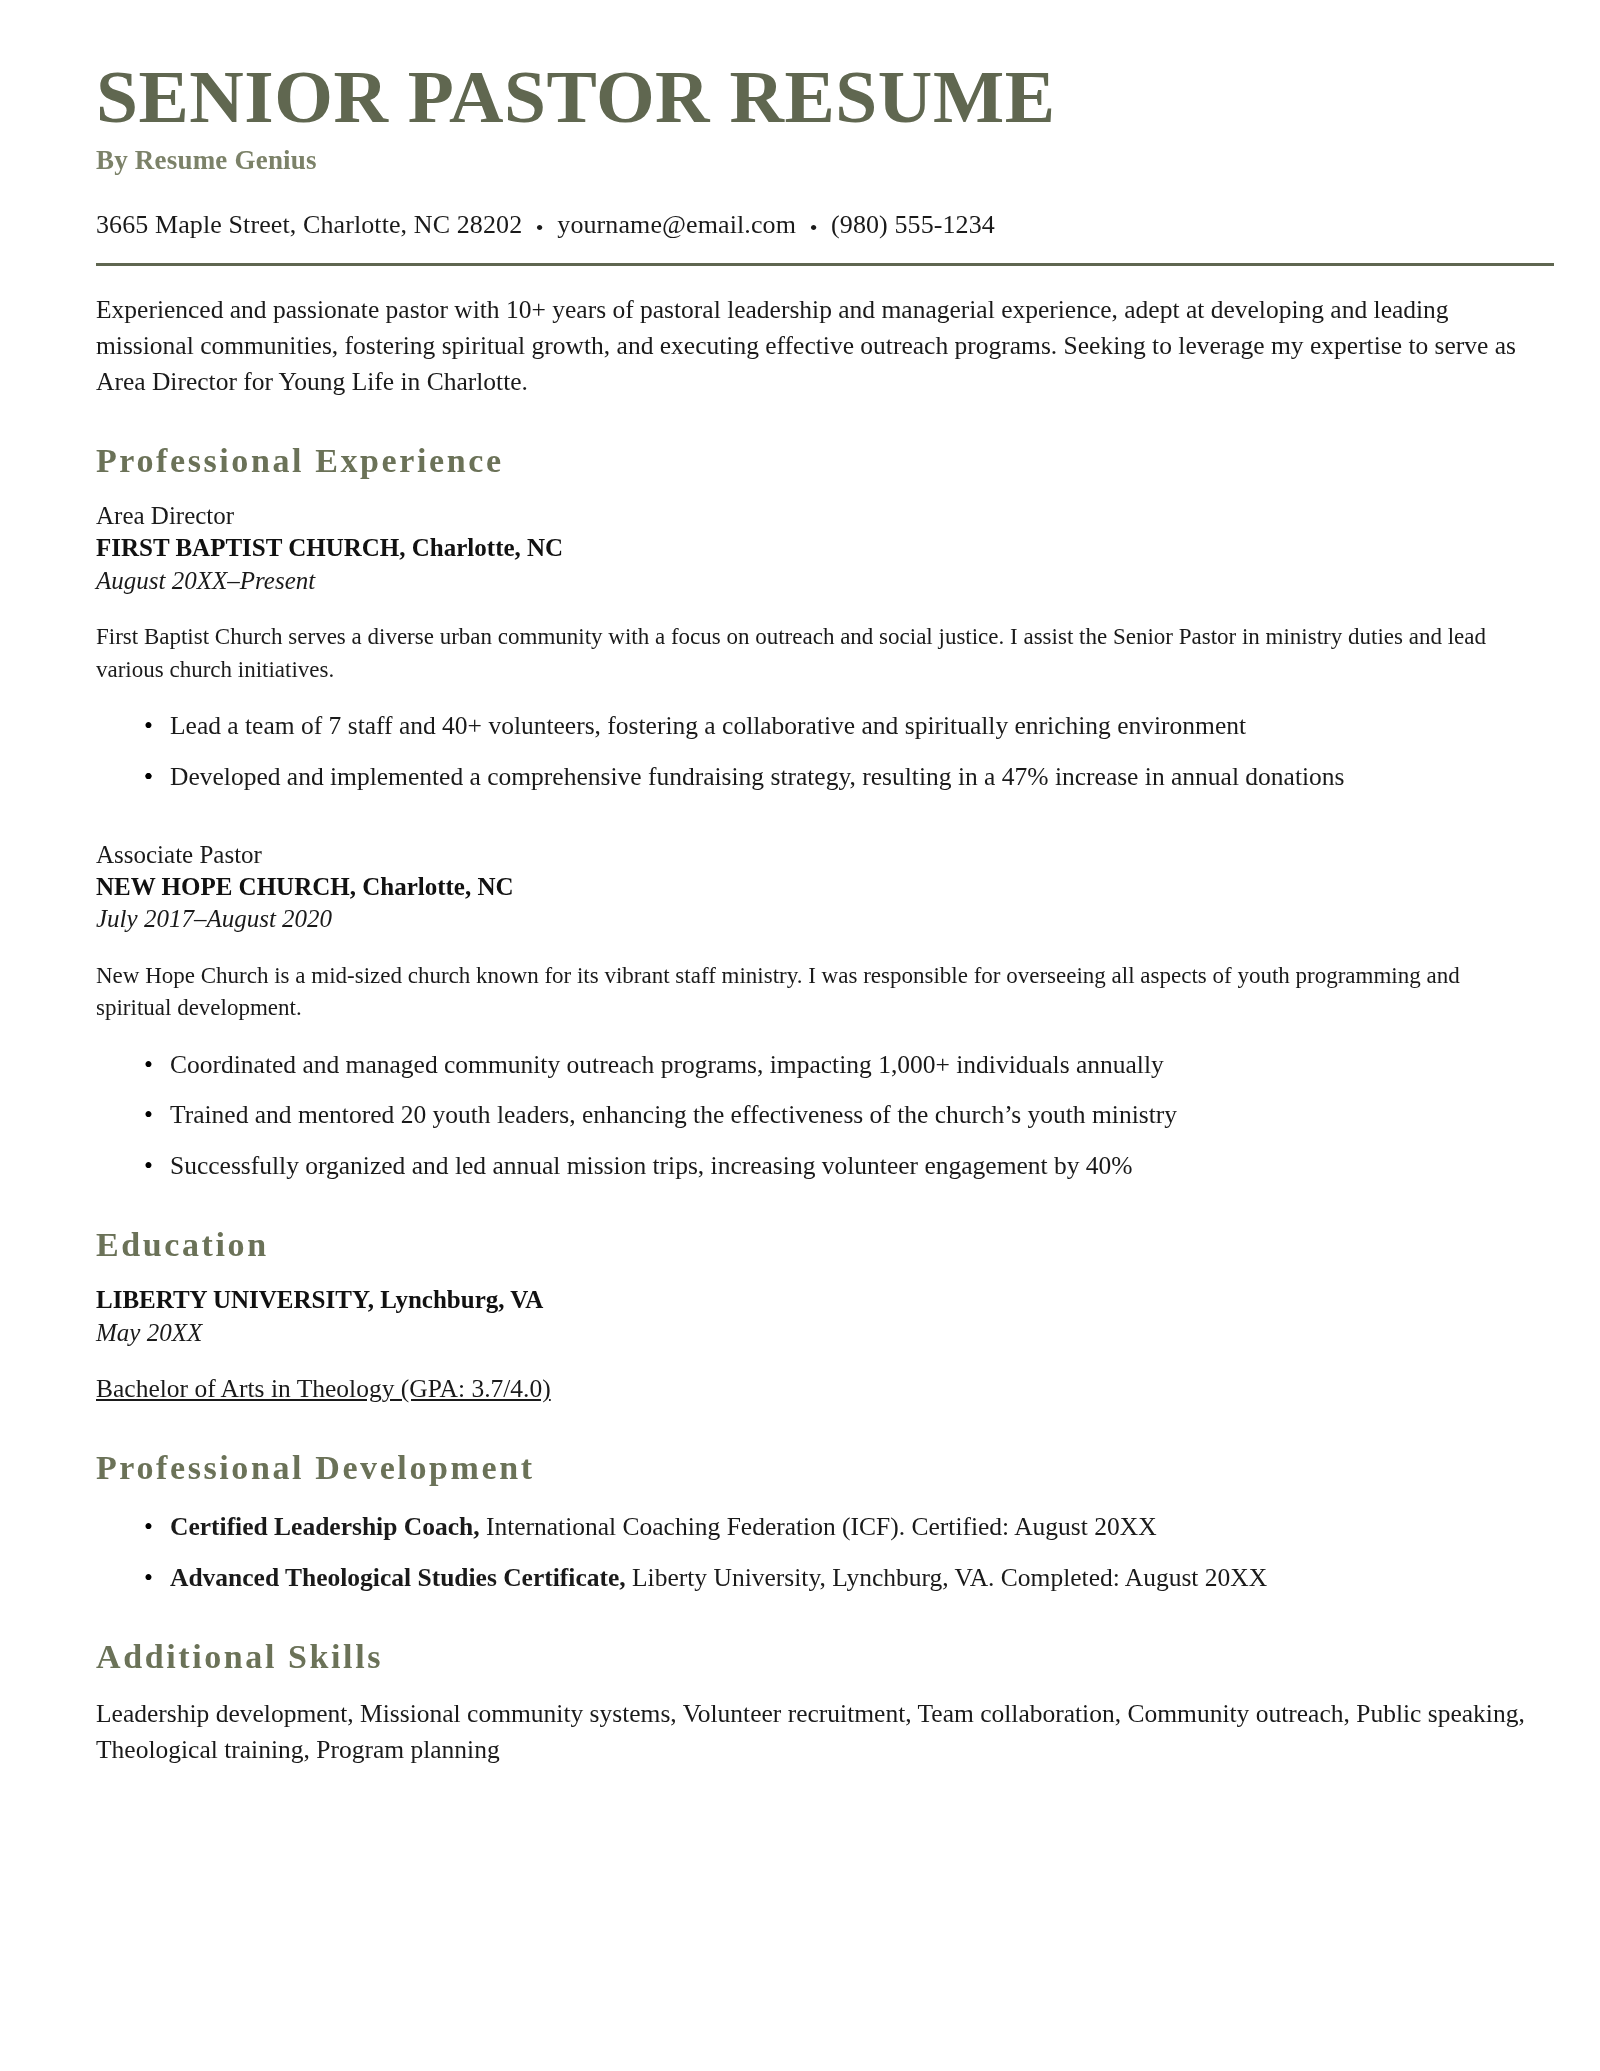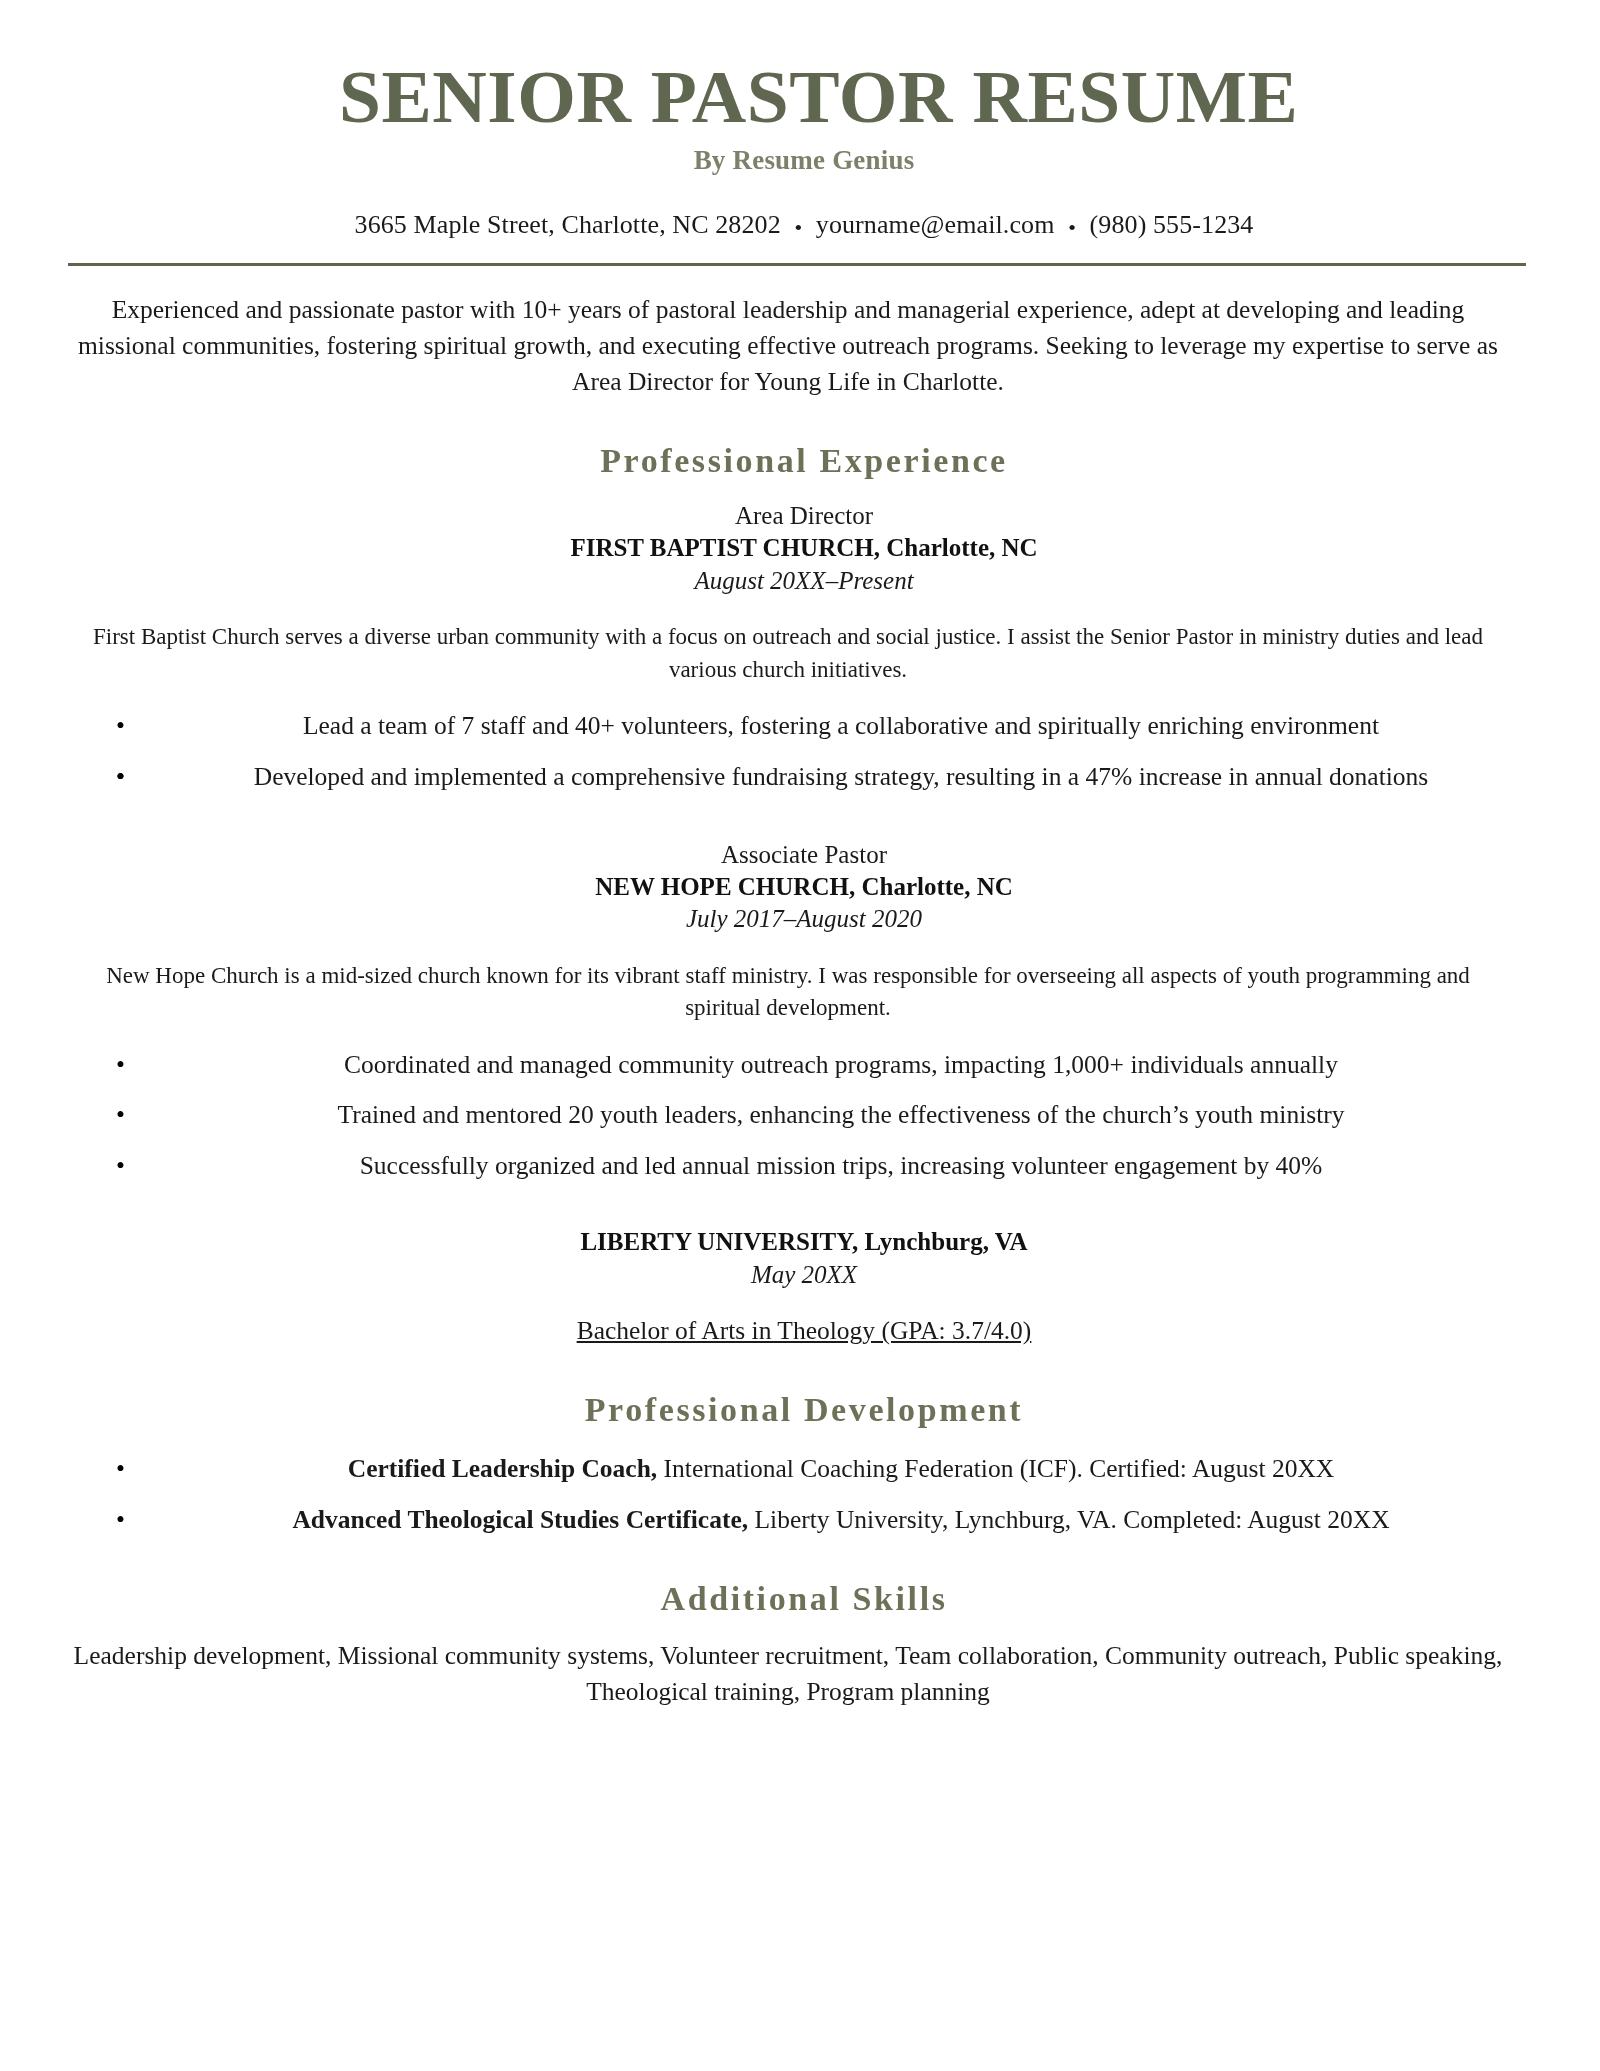--- a/index.html
+++ b/index.html
@@ -11,24 +11,23 @@
     width: 1600px;
     min-height: 2071px;
     font-family: "Liberation Serif", "DejaVu Serif", serif;
     color: #1a1a1a;
     -webkit-font-smoothing: antialiased;
   }
   .page {
     width: 1600px;
     min-height: 2071px;
     box-sizing: border-box;
-    padding: 60px 60px 40px 68px;
+    padding: 60px 60px 40px 96px;
     background: #ffffff;
     position: relative;
-    text-align: center;
   }
 
   
   .doc-title {
     font-family: "Liberation Serif", "DejaVu Serif", serif;
     font-size: 74px;
     line-height: 1.02;
     font-weight: 700;
     color: #606750;
     letter-spacing: 0.5px;
@@ -231,20 +230,21 @@
         </li>
         <li>
           <span class="dot">•</span>
           <span>Successfully organized and led annual mission trips, increasing volunteer engagement by 40%</span>
         </li>
       </ul>
     </div>
   </div>
 
   <div class="section">
+    <h2 class="section-heading">Education</h2>
     <div class="edu-school">LIBERTY UNIVERSITY, Lynchburg, VA</div>
     <div class="edu-date">May 20XX</div>
     <div class="edu-degree">Bachelor of Arts in Theology (GPA: 3.7/4.0)</div>
   </div>
 
   <div class="section">
     <h2 class="section-heading">Professional Development</h2>
     <ul class="bullets">
       <li>
         <span class="dot">•</span>

